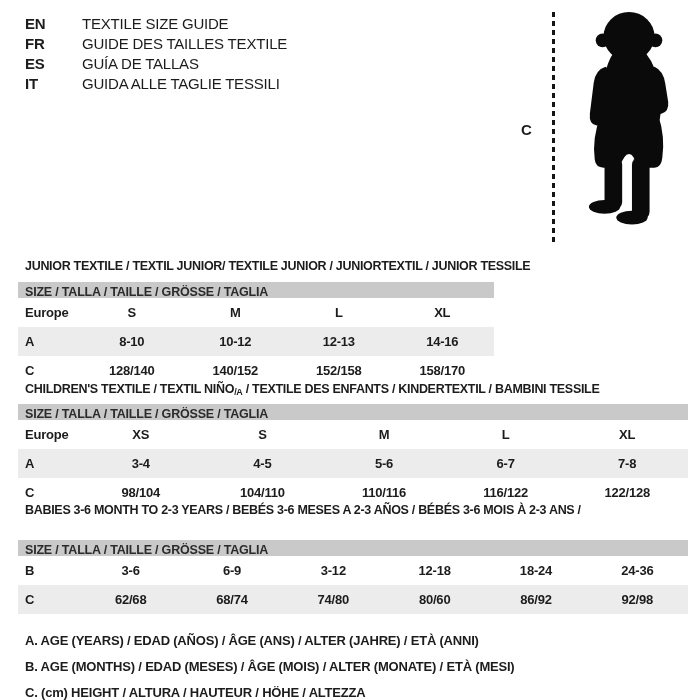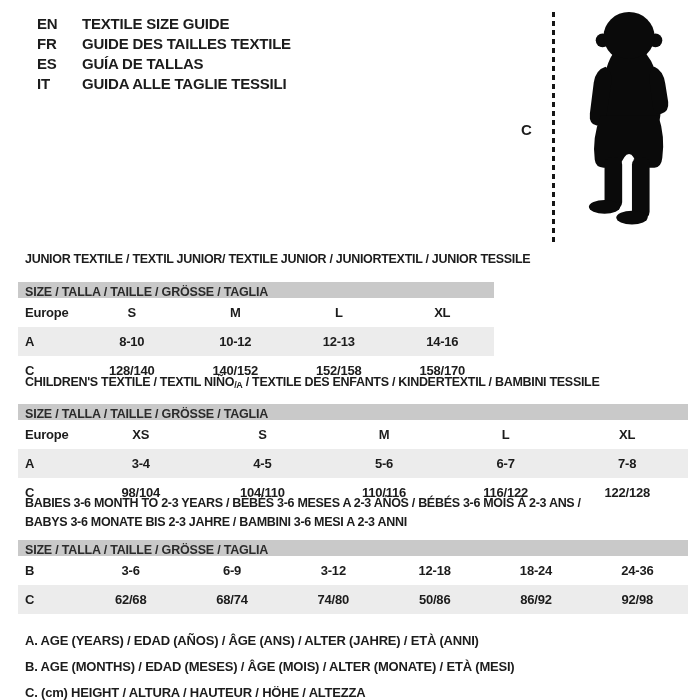--- a/index.html
+++ b/index.html
@@ -25,27 +25,27 @@
   .lang-row {
     display: flex;
     height: 20px;
     align-items: center;
   }
   .lang-code {
     width: 45px;
     font-size: 15px;
     font-weight: 700;
     letter-spacing: -0.2px;
-    margin-left: 12px;
   }
   .lang-title {
     font-size: 15px;
-    font-weight: 700;
-    letter-spacing: -0.2px;
-    white-space: nowrap;
+    font-weight: 400;
+    letter-spacing: -0.2px;
+    white-space: nowrap;
+    margin-left: 12px;
   }
 
   
   .measure-line {
     position: absolute;
     left: 552px;
     top: 12px;
     width: 3px;
     height: 230px;
     background-image: repeating-linear-gradient(to bottom, #151515 0px, #151515 5px, transparent 5px, transparent 9px);
@@ -67,20 +67,21 @@
 
   
   .section-title {
     position: absolute;
     left: 25px;
     font-size: 12.5px;
     font-weight: 700;
     letter-spacing: -0.3px;
     white-space: nowrap;
     line-height: 16px;
+    margin-top: 7px;
   }
   .section-title .sub {
     font-size: 9px;
     vertical-align: -2px;
   }
   .two-line {
     line-height: 19px;
   }
 
   
@@ -241,40 +242,39 @@
     <span class="cc">98/104</span>
     <span class="cc">104/110</span>
     <span class="cc">110/116</span>
     <span class="cc">116/122</span>
     <span class="cc">122/128</span>
   </div>
 </div>
 
 <div class="section-title two-line" style="top:494px">
   <div>BABIES 3-6 MONTH TO 2-3 YEARS / BEBÉS 3-6 MESES A 2-3 AÑOS / BÉBÉS 3-6 MOIS À 2-3 ANS /</div>
-  <div>BABYS 3-6 MONATE BIS 2-3 JAHRE / BAMBINI 3-6 MESI A 2-3 ANNI</div>
 </div>
 
 <div class="size-table w-wide" style="top:540px">
   <div class="size-bar">SIZE / TALLA / TAILLE / GRÖSSE / TAGLIA</div>
   <div class="trow cols7">
     <span class="cl">B</span>
     <span class="cc">3-6</span>
     <span class="cc">6-9</span>
     <span class="cc">3-12</span>
     <span class="cc">12-18</span>
     <span class="cc">18-24</span>
     <span class="cc">24-36</span>
   </div>
   <div class="trow cols7 alt">
     <span class="cl">C</span>
     <span class="cc">62/68</span>
     <span class="cc">68/74</span>
     <span class="cc">74/80</span>
-    <span class="cc">50/86</span>
+    <span class="cc">80/60</span>
     <span class="cc">86/92</span>
     <span class="cc">92/98</span>
   </div>
 </div>
 
 <div class="legend">
   <div class="legend-line">A. AGE (YEARS) / EDAD (AÑOS) / ÂGE (ANS) / ALTER (JAHRE) / ETÀ (ANNI)</div>
   <div class="legend-line">B. AGE (MONTHS) / EDAD (MESES) / ÂGE (MOIS) / ALTER (MONATE) / ETÀ (MESI)</div>
   <div class="legend-line">C. (cm) HEIGHT / ALTURA / HAUTEUR / HÖHE / ALTEZZA</div>
 </div>

